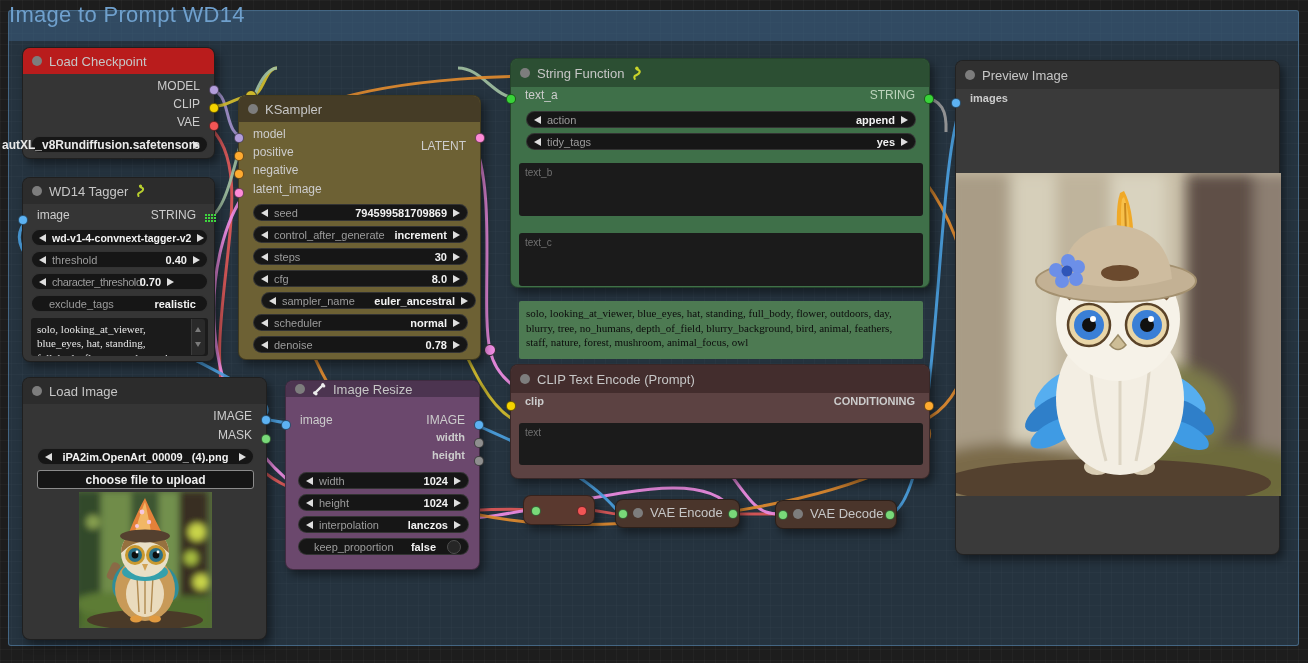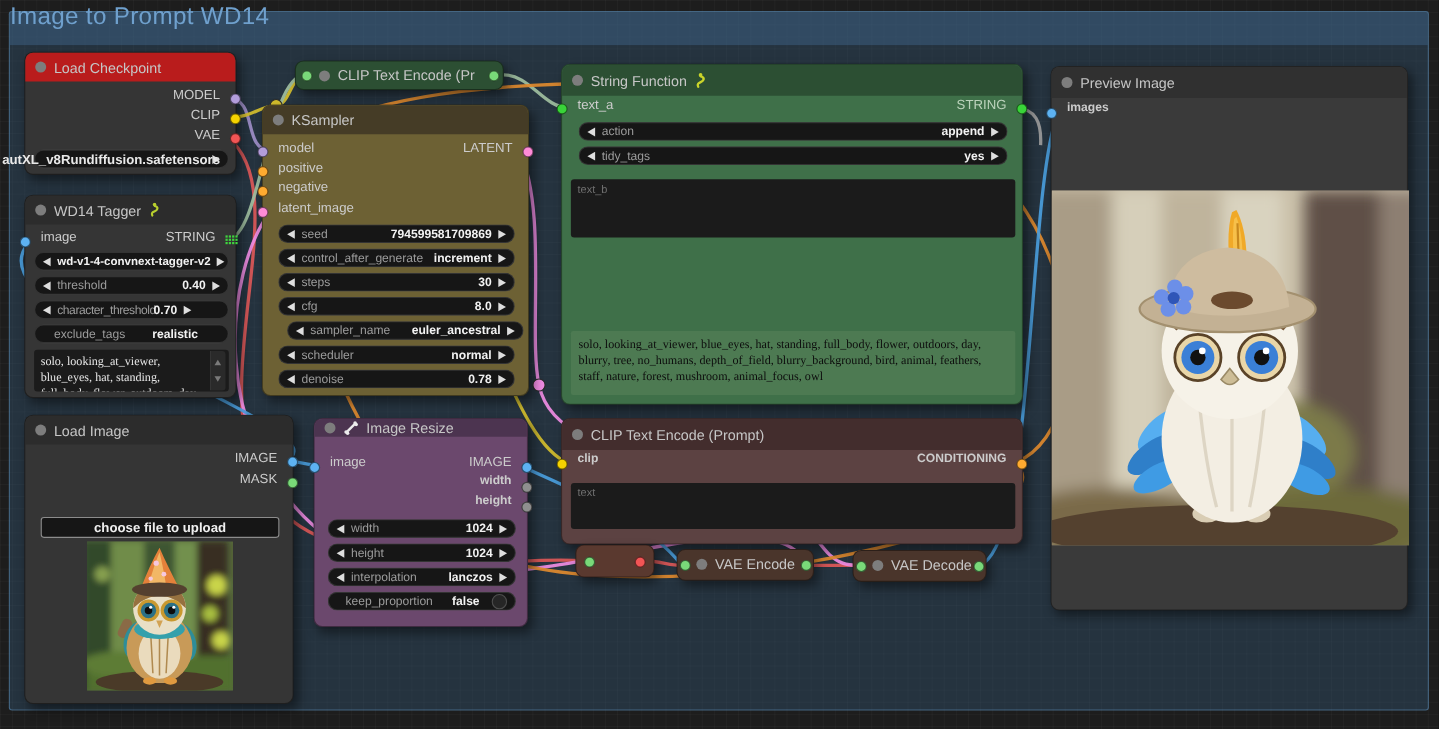--- a/index.html
+++ b/index.html
@@ -95,44 +95,36 @@
     <span class="dot" style="right:-5px;top:73px;background:#f25555"></span>
     <span class="slbl" style="right:14px;top:67px">VAE</span>
     <div class="pill cent" style="left:8px;top:88px;width:177px">
       <span class="val"></span>
         <span class="arr"></span>
     </div>
   </div>
 
   <div class="ghost" style="left:2px;top:91px;width:196px;text-align:left;left:2px;top:138px">autXL_v8Rundiffusion.safetensors</div>
 
-  <div class="node collapsed" style="left:268px;top:55px;width:190px;background:#2c4f33">
-    <div class="hdr">
-      <span class="dot" style="left:5px;top:8px;background:#79d979;position:absolute"></span>
-      <span class="cdot" style="margin-left:12px"></span>
-      <span class="ttl">CLIP Text Encode (Pr</span>
-      <span class="dot" style="right:3px;top:8px;background:#79d979;position:absolute"></span>
-    </div>
-  </div>
 
   <div class="node" style="left:238px;top:95px;width:243px;height:265px;background:#6d6134">
     <div class="hdr" style="background:#453c26">
       <span class="cdot"></span>
       <span class="ttl">KSampler</span>
     </div>
     <span class="dot" style="left:-5px;top:37px;background:#b39ddb"></span>
     <span class="slbl" style="left:14px;top:31px">model</span>
     <span class="dot" style="left:-5px;top:55px;background:#ffab30"></span>
     <span class="slbl" style="left:14px;top:49px">positive</span>
     <span class="dot" style="left:-5px;top:73px;background:#ffab30"></span>
     <span class="slbl" style="left:14px;top:67px">negative</span>
     <span class="dot" style="left:-5px;top:92px;background:#ff8bd8"></span>
     <span class="slbl" style="left:14px;top:86px">latent_image</span>
     <span class="dot" style="right:-5px;top:37px;background:#ff8bd8"></span>
-    <span class="slbl" style="right:14px;top:31px">LATENT</span>
+    <span class="slbl" style="right:14px;top:43px">LATENT</span>
 
     <div class="pill" style="left:14px;top:108px;width:215px">
       <span class="arl"></span>
       <span class="lbl">seed</span>
       <span class="val">794599581709869</span>
       <span class="arr"></span>
     </div>
     <div class="pill" style="left:14px;top:130px;width:215px">
       <span class="arl"></span>
       <span class="lbl">control_after_generate</span>
@@ -209,30 +201,30 @@
       <span class="arr"></span>
     </div>
     <div class="pill" style="left:8px;top:95px;width:177px">
       <span class="arl"></span>
       <span class="lbl" style="letter-spacing:-.4px">character_threshold</span>
       <span class="val" style="margin-left:-8px">0.70</span>
       <span class="arr"></span>
     </div>
     <div class="pill" style="left:8px;top:117px;width:177px">
       <span class="lbl" style="margin-left:10px">exclude_tags</span>
-      <span class="val" style="margin-right:20px">realistic</span>
+      <span class="val" style="margin-right:4px">realistic</span>
     </div>
     <div class="ta tags" style="left:8px;top:140px;width:177px;height:38px;padding-right:18px">solo, looking_at_viewer, blue_eyes, hat, standing, full_body, flower, outdoors, day, blurry, tree,</div>
     <div class="scrollbar" style="right:9px;top:141px;height:36px">
       <span class="sarr up"></span>
       <span class="sarr dn"></span>
     </div>
   </div>
 
-  <div class="node" style="left:510px;top:58px;width:420px;height:310px;background:#3f7049">
+  <div class="node" style="left:510px;top:58px;width:420px;height:230px;background:#3f7049">
     <div class="hdr" style="background:#2c4f33;height:28px">
       <span class="cdot"></span>
       <span class="ttl">String Function</span>
       <svg width="15" height="15" viewBox="0 0 14 14">
         <path d="M3.5 12 C1.5 8 7 9 8 6 C9 3 4.5 4 5.5 2" stroke="#c9d42a" fill="none" stroke-width="2" stroke-linecap="round"></path>
         <circle cx="5.5" cy="2" r="1.6" fill="#c9d42a"></circle>
       </svg>
     </div>
     <span class="dot" style="left:-5px;top:35px;background:#39d439"></span>
     <span class="slbl" style="left:14px;top:29px">text_a</span>
@@ -244,32 +236,38 @@
       <span class="val">append</span>
       <span class="arr"></span>
     </div>
     <div class="pill" style="left:15px;top:74px;width:390px">
       <span class="arl"></span>
       <span class="lbl">tidy_tags</span>
       <span class="val">yes</span>
       <span class="arr"></span>
     </div>
     <div class="ta" style="left:8px;top:104px;width:404px;height:53px">text_b</div>
+    <div class="ta" style="left:8px;top:174px;width:404px;height:53px">text_c</div>
     <div class="result" style="left:8px;top:242px;width:404px;height:58px">solo, looking_at_viewer, blue_eyes, hat, standing, full_body, flower, outdoors, day, blurry, tree, no_humans, depth_of_field, blurry_background, bird, animal, feathers, staff, nature, forest, mushroom, animal_focus, owl</div>
   </div>
 
   <div class="node" style="left:22px;top:377px;width:245px;height:263px;background:#353535">
     <div class="hdr" style="background:#2c2c2c">
       <span class="cdot"></span>
       <span class="ttl">Load Image</span>
     </div>
     <span class="dot" style="right:-5px;top:37px;background:#5db2f2"></span>
     <span class="slbl" style="right:14px;top:31px">IMAGE</span>
     <span class="dot" style="right:-5px;top:56px;background:#79d979"></span>
     <span class="slbl" style="right:14px;top:50px">MASK</span>
+    <div class="pill cent" style="left:14px;top:70px;width:217px">
+      <span class="arl"></span>
+      <span class="val">iPA2im.OpenArt_00009_ (4).png</span>
+      <span class="arr"></span>
+    </div>
     <div class="btn" style="left:14px;top:92px;width:217px;height:19px">choose file to upload</div>
     <div class="imgbox" style="left:56px;top:114px;width:133px;height:136px">
       <svg class="pic" viewBox="0 0 133 136" preserveAspectRatio="none">
         <defs>
             <filter id="fa" x="-20%" y="-20%" width="140%" height="140%">
               <feGaussianBlur stdDeviation="3"></feGaussianBlur>
             </filter>
           </defs>
         <rect width="133" height="136" fill="#55683c"></rect>
         <g filter="url(#fa)">
@@ -354,21 +352,21 @@
       <span class="val">lanczos</span>
       <span class="arr"></span>
     </div>
     <div class="pill" style="left:12px;top:157px;width:171px">
       <span class="lbl" style="margin-left:8px">keep_proportion</span>
       <span class="val">false</span>
       <span class="knob"></span>
     </div>
   </div>
 
-  <div class="node" style="left:510px;top:380px;width:420px;height:115px;background:#5c4242">
+  <div class="node" style="left:510px;top:364px;width:420px;height:115px;background:#5c4242">
     <div class="hdr" style="background:#432d2d;height:28px">
       <span class="cdot"></span>
       <span class="ttl">CLIP Text Encode (Prompt)</span>
     </div>
     <span class="dot" style="left:-5px;top:36px;background:#f5d300"></span>
     <span class="slbl" style="left:14px;top:30px;font-weight:bold;font-size:11px">clip</span>
     <span class="dot" style="right:-5px;top:36px;background:#ffab30"></span>
     <span class="slbl" style="right:14px;top:30px;font-weight:bold;font-size:11px">CONDITIONING</span>
     <div class="ta" style="left:8px;top:58px;width:404px;height:42px">text</div>
   </div>

